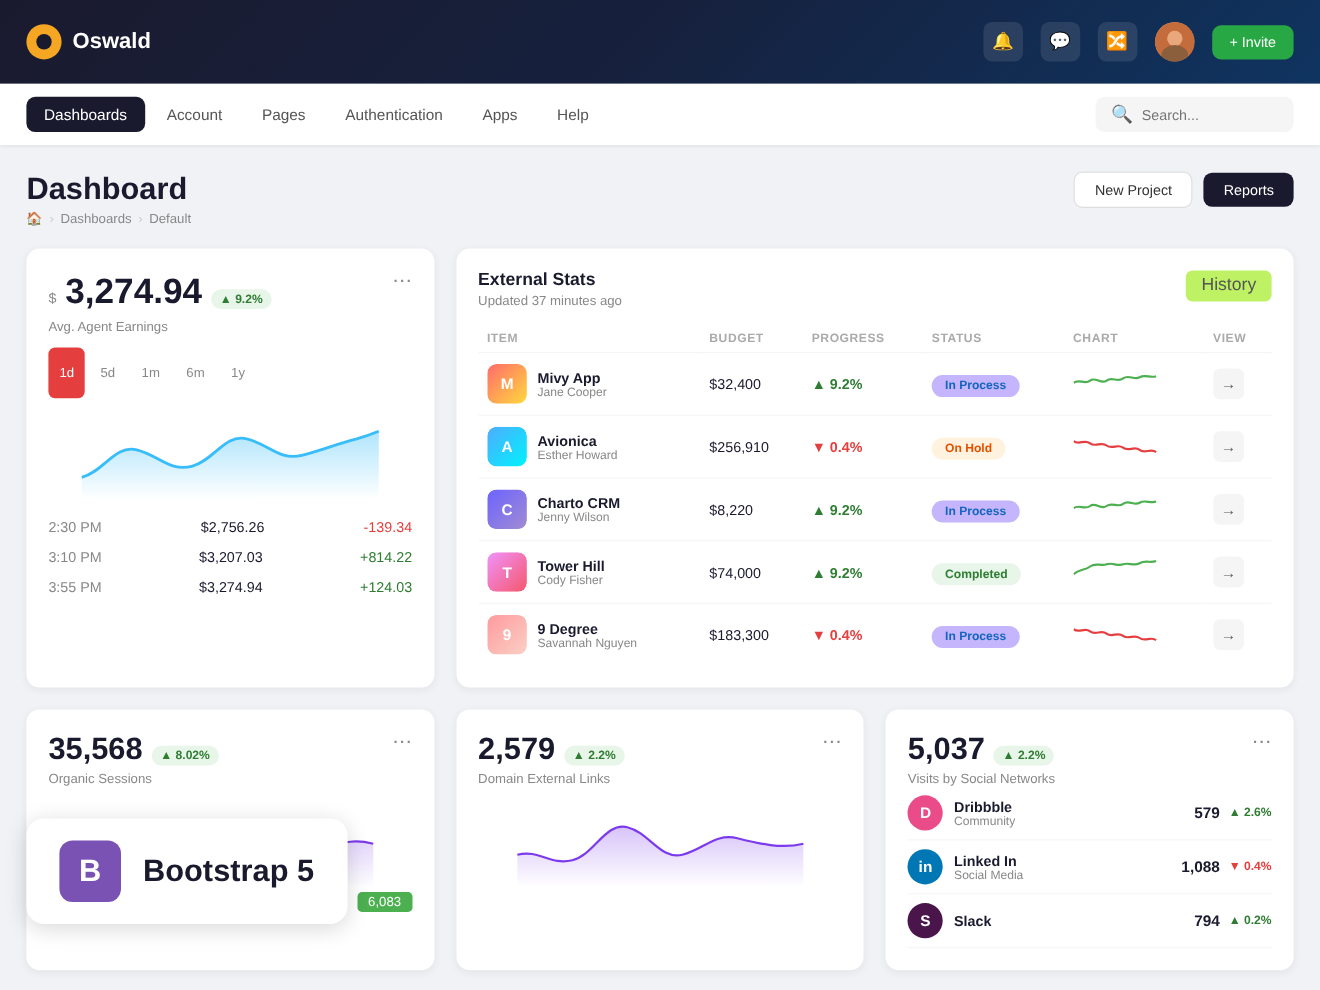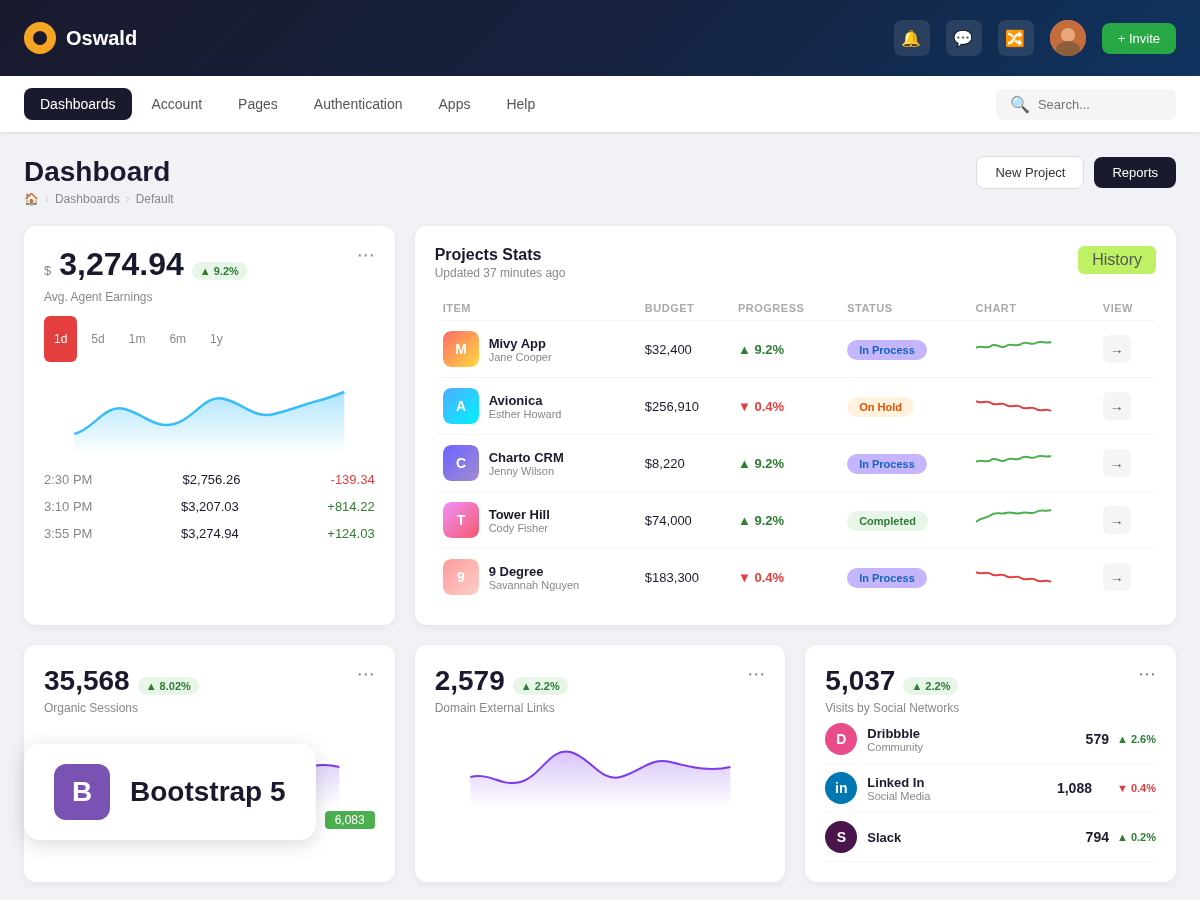--- a/index.html
+++ b/index.html
@@ -567,21 +567,21 @@
           <span class="time">3:55 PM</span>
           <span class="amount">$3,274.94</span>
           <span class="change-pos">+124.03</span>
         </div>
       </div>
     </div>
 
     <div class="card projects-card">
       <div class="projects-header">
         <div>
-          <div class="projects-title">Projects Stats</div>
+          <div class="projects-title">External Stats</div>
           <div class="projects-subtitle">Updated 37 minutes ago</div>
         </div>
         <button class="history-btn">History</button>
       </div>
       <table class="projects-table">
         <thead>
           <tr>
             <th>ITEM</th>
             <th>BUDGET</th>
             <th>PROGRESS</th>
@@ -850,21 +850,21 @@
     </div>
   </div>
           <div class="social-network-row">
     <div style="display:flex;align-items:center;">
       <div class="social-icon" style="background:#0077b5;color:white;">in</div>
       <div>
         <div class="social-name">Linked In</div>
         <div class="social-type">Social Media</div>
       </div>
     </div>
-    <div style="display:flex;align-items:center;gap:25px;">
+    <div style="display:flex;align-items:center;gap:8px;">
       <span class="social-count">1,088</span>
       <span style="color:#e53e3e;font-size:11px;font-weight:600;">▼ 0.4%</span>
     </div>
   </div>
           <div class="social-network-row">
     <div style="display:flex;align-items:center;">
       <div class="social-icon" style="background:#4a154b;color:white;">S</div>
       <div>
         <div class="social-name">Slack</div>
 

